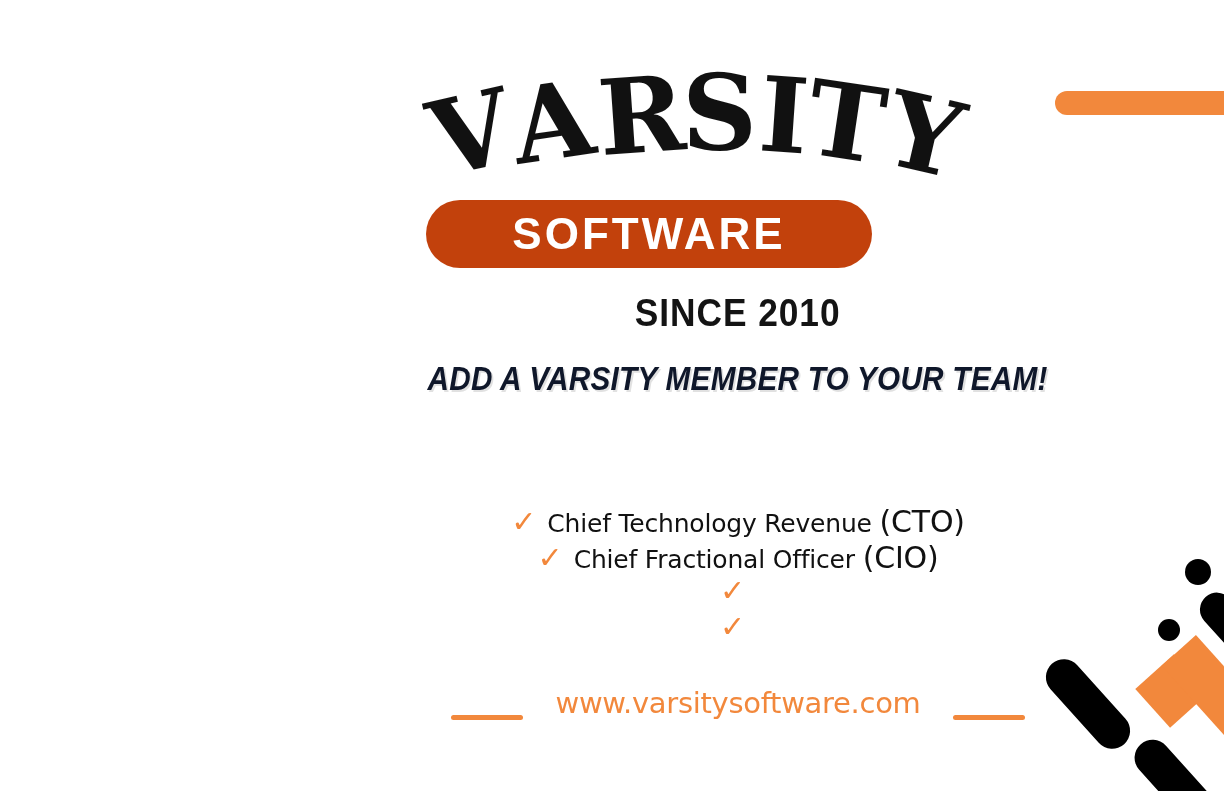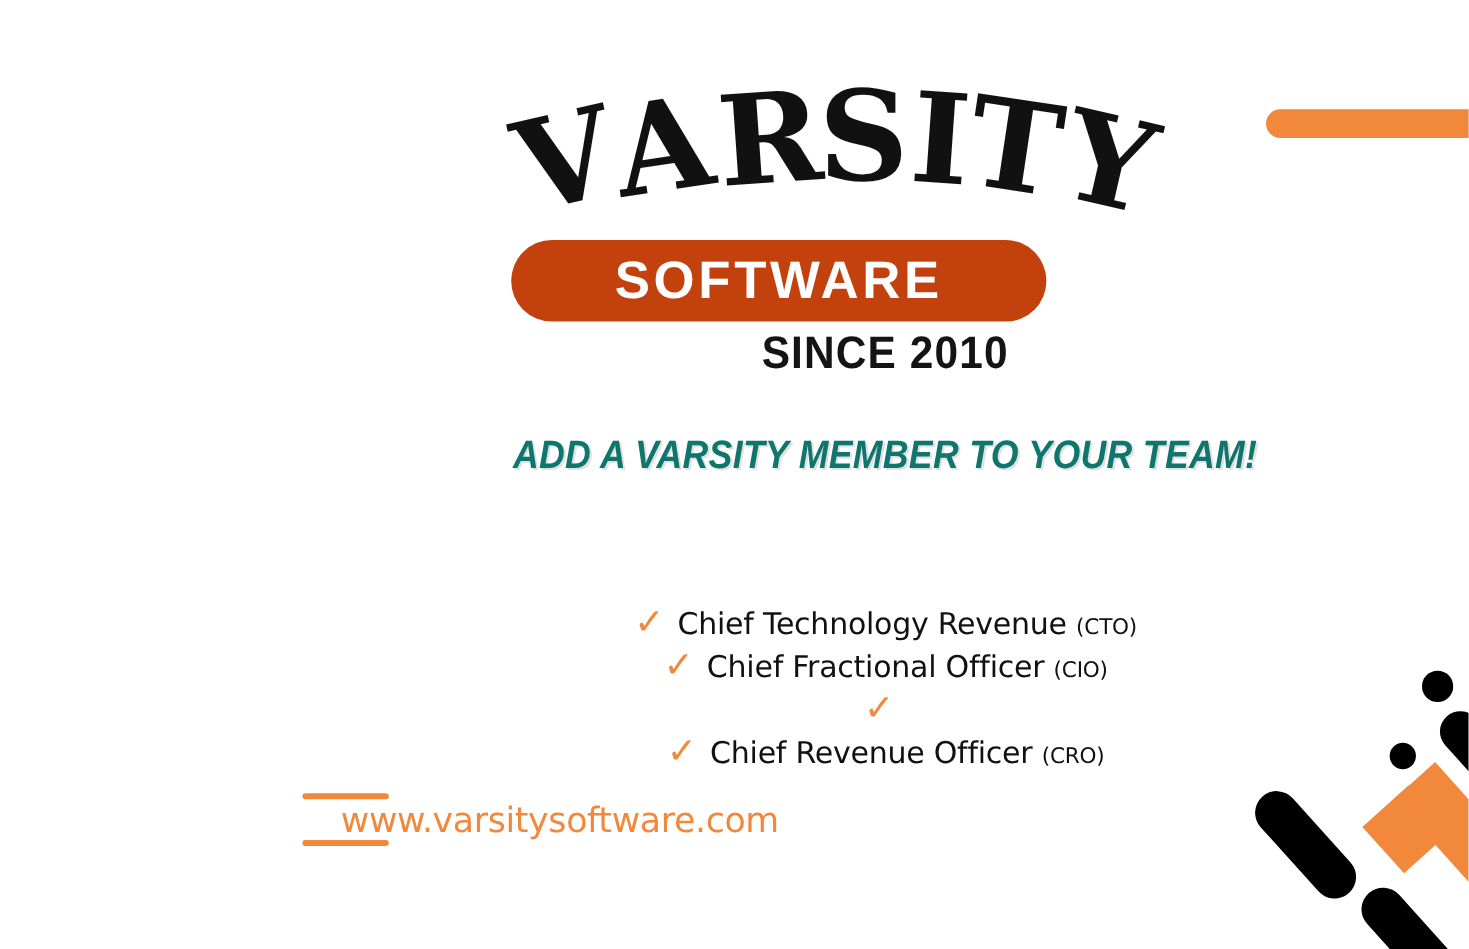--- a/index.html
+++ b/index.html
@@ -154,41 +154,41 @@
     font-size: 44px;
     letter-spacing: 3px;
     line-height: 44px;
   }
 
   
   #since {
     position: absolute;
     left: 0;
     right: 0;
-    top: 274px;
+    top: 292px;
     text-align: center;
     font-family: "Liberation Sans", sans-serif;
     font-weight: bold;
     font-size: 38px;
     letter-spacing: 1px;
     color: #141414;
   }
   #since span {
     display: inline-block;
     transform: scaleX(0.93);
   }
 
   
   #tagline {
     position: absolute;
     left: 0;
     right: 0;
     top: 360px;
     text-align: center;
-    color: #0f766e;
+    color: #0f172a;
   }
   #tagline span {
     display: inline-block;
     font-family: "Liberation Sans", sans-serif;
     font-weight: bold;
     font-style: italic;
     font-size: 33px;
     letter-spacing: 0.3px;
     transform: scaleX(0.90);
     text-shadow: 2px 2px 0 rgba(200,200,200,0.55);
@@ -230,33 +230,32 @@
     font-family: "DejaVu Sans", sans-serif;
   }
   .role-text {
     font-family: "DejaVu Sans", sans-serif;
     font-size: 25px;
     color: #111111;
     letter-spacing: -0.2px;
     white-space: nowrap;
   }
   .role-abbr {
-    font-size: 18px;
+    font-size: 30px;
   }
 
   
   #footer {
     position: absolute;
     left: 0;
     right: 0;
-    top: 661px;
+    top: 686px;
     display: flex;
     justify-content: center;
-    align-items: flex-start;
-    flex-direction: column;
+    align-items: flex-end;
   }
   .dash {
     width: 72px;
     height: 5px;
     background: #F2883C;
     border-radius: 3px;
   }
   #footer-url {
     font-family: "DejaVu Sans", sans-serif;
     font-size: 29px;
@@ -334,24 +333,20 @@
         <span class="role-text">
           <span>Chief Fractional Officer</span>
           <span class="role-abbr">(CIO)</span>
         </span>
       </div>
       <div class="role-row">
         <span class="role-check">✓</span>
       </div>
       <div class="role-row">
         <span class="role-check">✓</span>
-        <span class="role-text">
-          <span>Chief Revenue Officer</span>
-          <span class="role-abbr">(CRO)</span>
-        </span>
       </div>
     </div>
 
     <div id="footer">
       <span class="dash"></span>
       <span id="footer-url">www.varsitysoftware.com</span>
       <span class="dash"></span>
     </div>
 
   </div>

